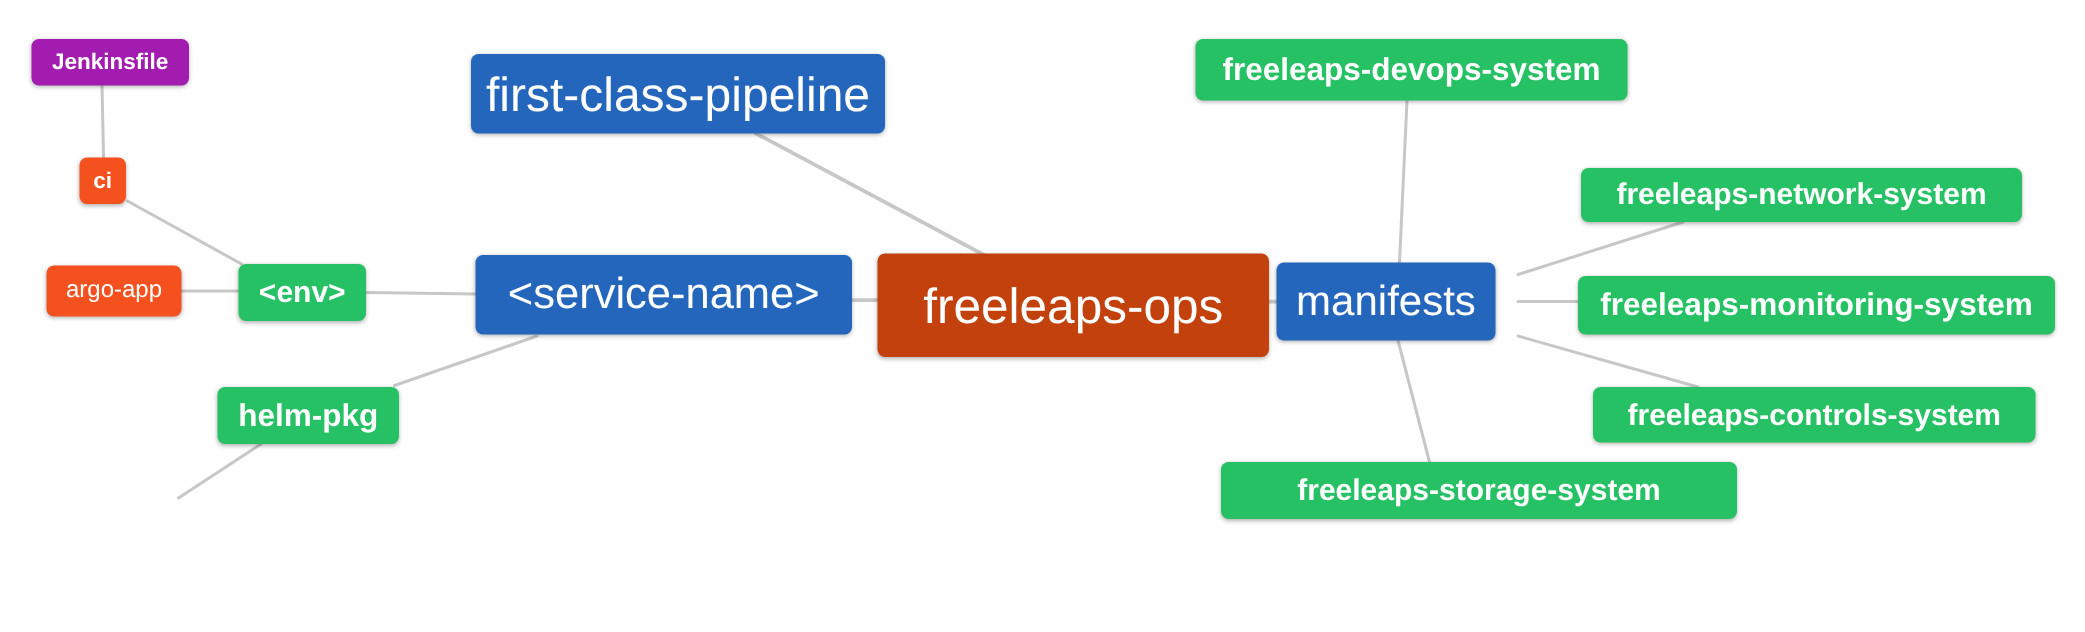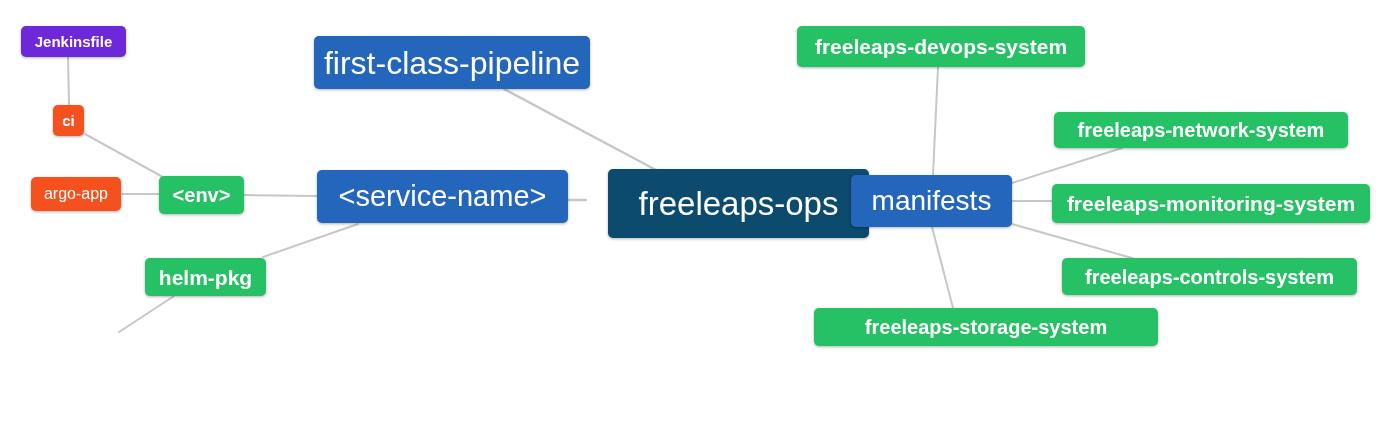--- a/index.html
+++ b/index.html
@@ -30,34 +30,34 @@
     border-radius: 5px;
     box-shadow: 0 1px 3px rgba(0,0,0,0.30);
     white-space: nowrap;
     box-sizing: border-box;
     cursor: pointer;
     line-height: 1;
   }
   .c-blue   { background: #2566BD; }
   .c-green  { background: #26C164; font-weight: bold; }
   .c-red    { background: #F4511E; }
-  .c-orange { background: #6d28d9; }
-  .c-dark   { background: #0c4a6e; margin-left: 23px; }
+  .c-orange { background: #a21caf; }
+  .c-dark   { background: #c2410c; }
 
   
   #n-jenkinsfile          { left:21px;   top:26px;  width:105px; height:31px; font-size:15px; font-weight:700; }
   #n-ci                   { left:53px;   top:105px; width:31px;  height:31px; font-size:15px; font-weight:700; }
   #n-argo-app             { left:31px;   top:177px; width:90px;  height:34px; font-size:16px; }
   #n-env                  { left:159px;  top:176px; width:85px;  height:38px; font-size:20px; font-weight:700; }
   #n-helm-pkg             { left:145px;  top:258px; width:121px; height:38px; font-size:21px; }
   #n-values-env-yaml      { left:8px;    top:332px; width:169px; height:34px; font-size:17px; }
   #n-first-class-pipeline { left:314px;  top:36px;  width:276px; height:53px; font-size:32px; }
   #n-service-name         { left:317px;  top:170px; width:251px; height:53px; font-size:29px; }
   #n-freeleaps-ops        { left:585px;  top:169px; width:261px; height:69px; font-size:33px; }
-  #n-manifests            { left:851px;  top:175px; width:161px; height:52px; font-size:28px; }
+  #n-manifests            { left:851px;  top:175px; width:146px; height:52px; font-size:28px; }
   #n-devops               { left:797px;  top:26px;  width:288px; height:41px; font-size:21px; }
   #n-network              { left:1054px; top:112px; width:294px; height:36px; font-size:20px; }
   #n-monitoring           { left:1052px; top:184px; width:318px; height:39px; font-size:21px; }
   #n-controls             { left:1062px; top:258px; width:295px; height:37px; font-size:20px; }
   #n-storage              { left:814px;  top:308px; width:344px; height:38px; font-size:20px; }
 
   .edge       { stroke: #C7C7C7; stroke-width: 2;   stroke-linecap: round; }
   .edge-thick { stroke: #C7C7C7; stroke-width: 2.5; stroke-linecap: round; }
 </style>
 </head>

